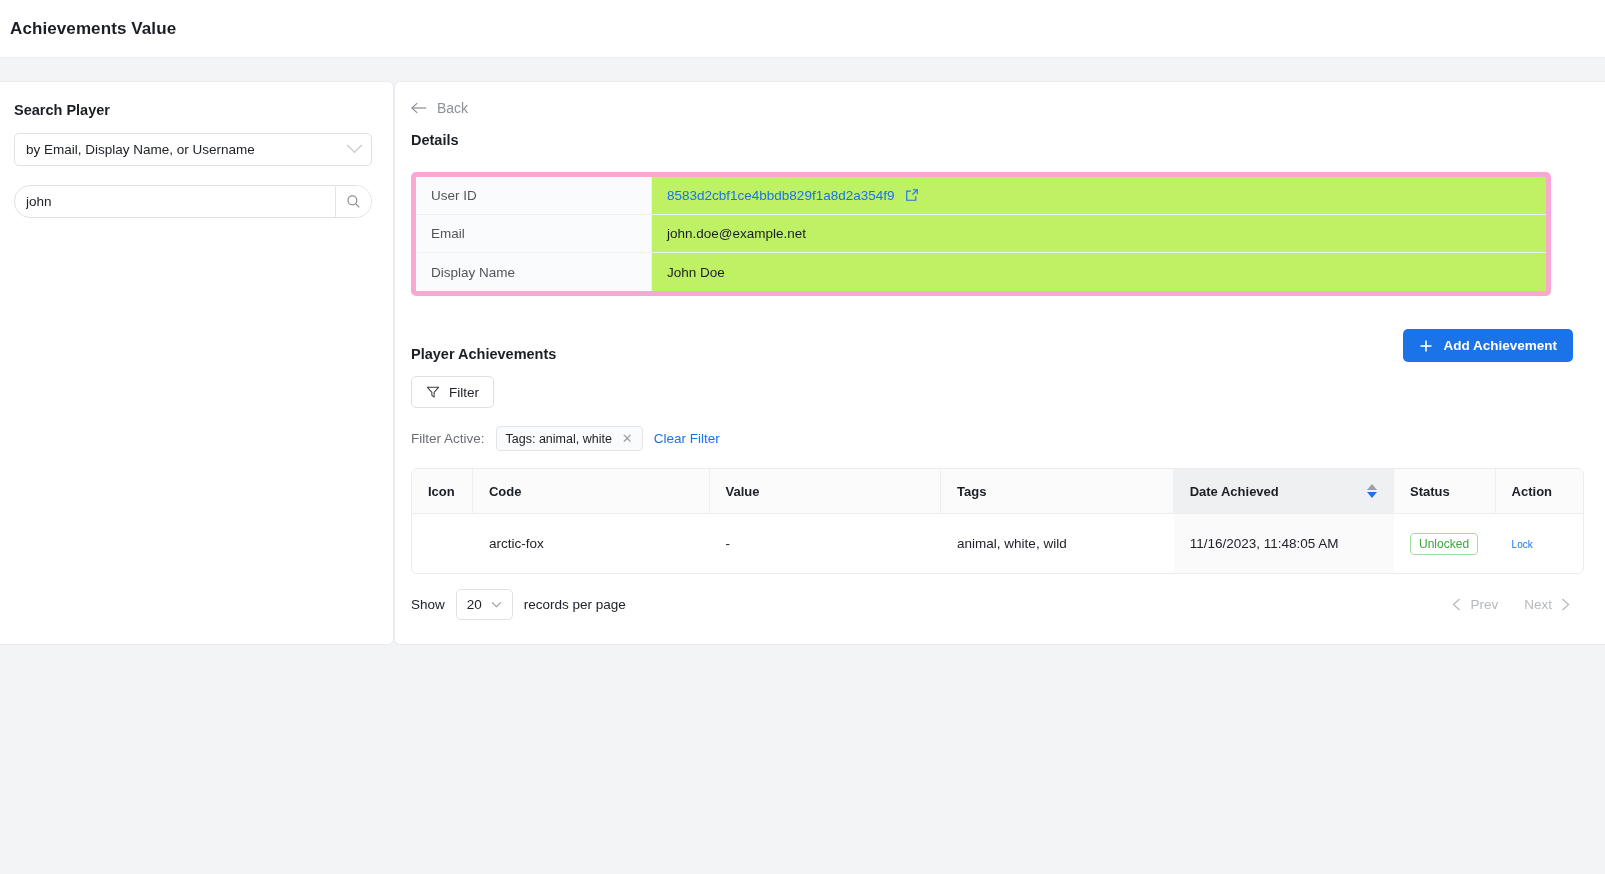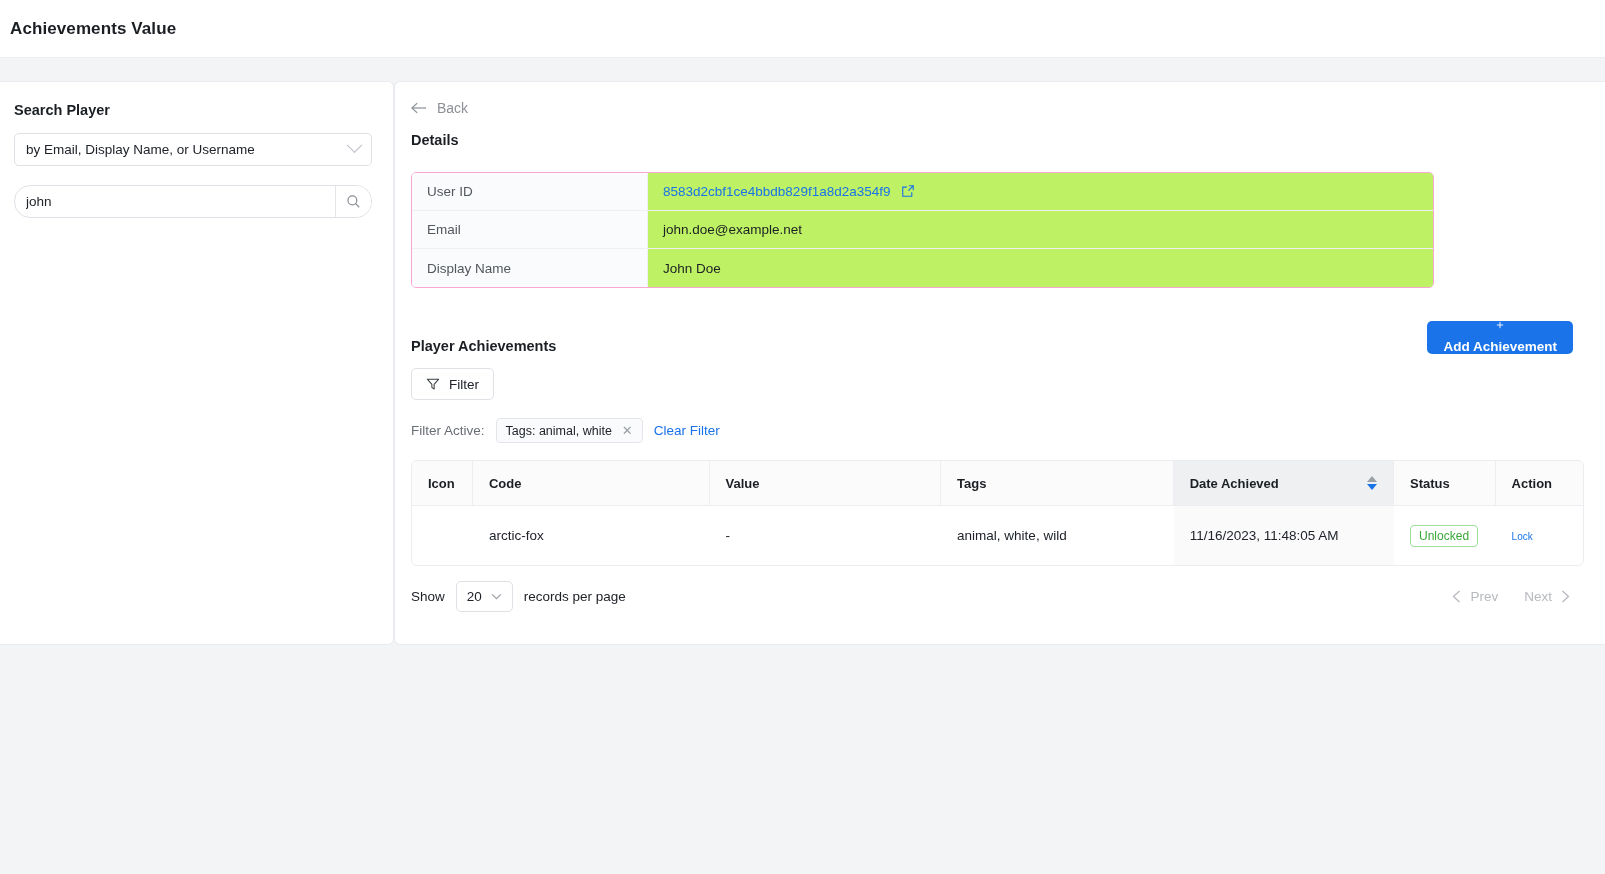--- a/index.html
+++ b/index.html
@@ -122,22 +122,22 @@
   }
   .sec-title {
     font-size: 14.5px;
     font-weight: bold;
     color: #1b1f24;
     margin: 0 0 12px 0;
   }
 
   
   #details-table {
-    width: 1023px;
-    border: 1px solid #f9a8d4;
+    width: 1140px;
+    border: 5px solid #f9a8d4;
     border-radius: 5px;
     border-collapse: separate;
     border-spacing: 0;
     overflow: hidden;
     margin-bottom: 33px;
     margin-top: 24px;
   }
   #details-table td {
     font-size: 13.5px;
     height: 38px;
@@ -174,21 +174,20 @@
     background: #1a73e8;
     color: #fff;
     font-size: 13.5px;
     font-weight: bold;
     border: none;
     border-radius: 5px;
     height: 33px;
     padding: 0 16px;
     cursor: pointer;
     font-family: "Liberation Sans", sans-serif;
-    flex-direction: column;
   }
   #filter-btn {
     display: inline-flex;
     align-items: center;
     gap: 9px;
     background: #fff;
     border: 1px solid #dfe1e6;
     border-radius: 5px;
     height: 32px;
     padding: 0 14px;

